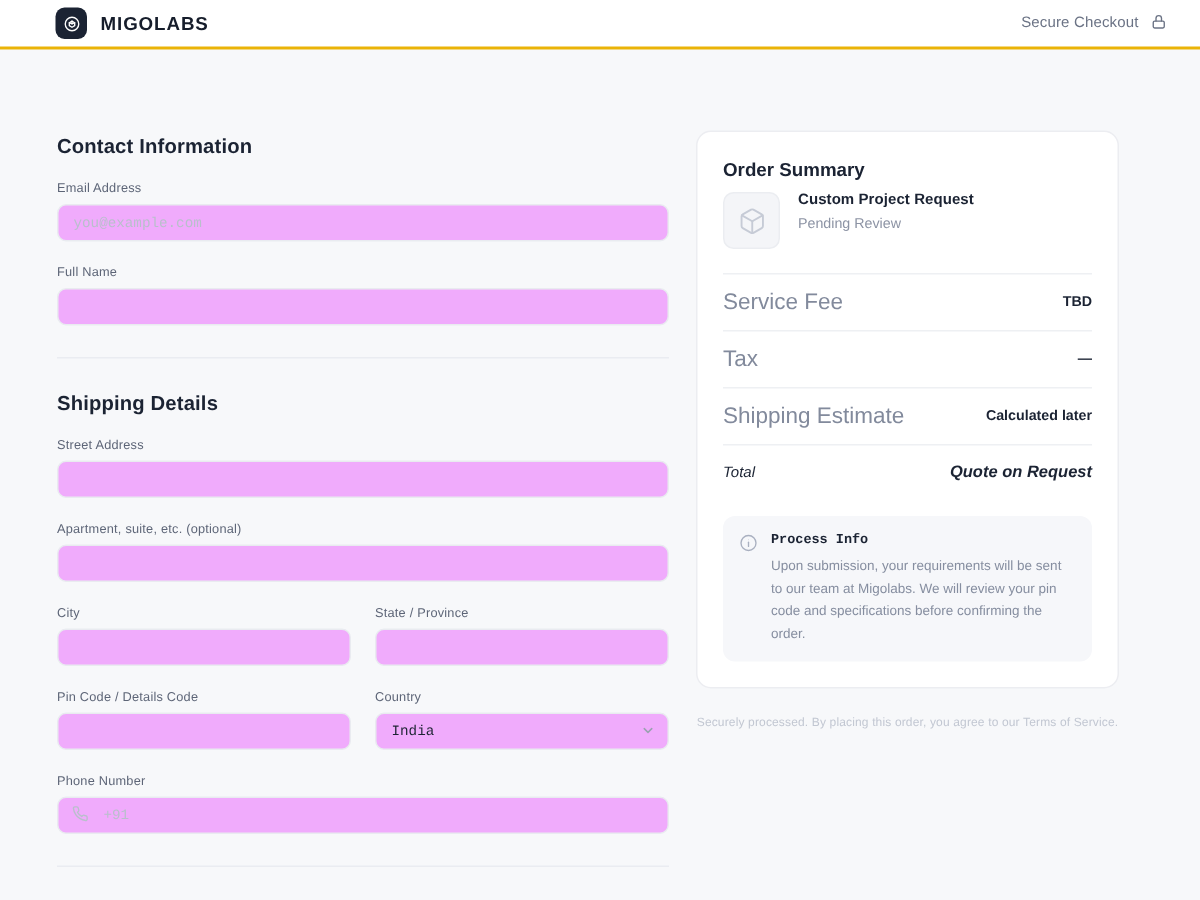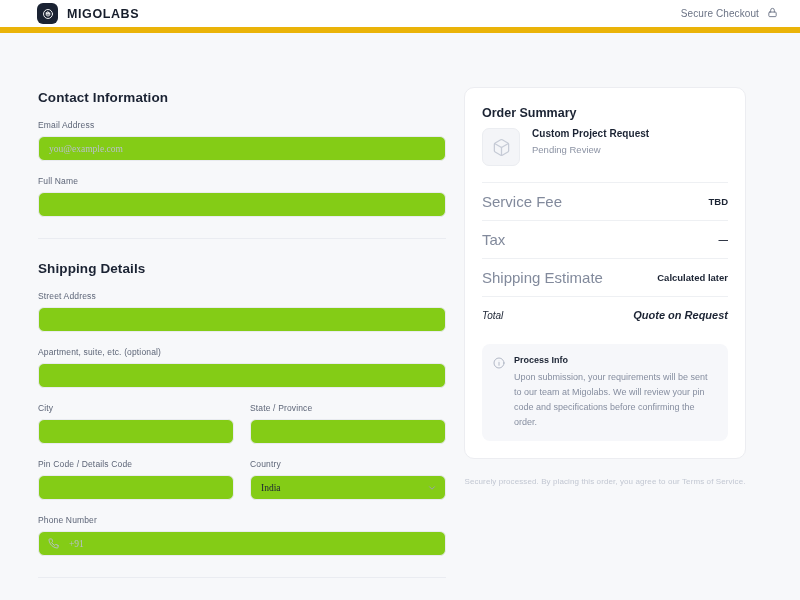--- a/index.html
+++ b/index.html
@@ -8,21 +8,21 @@
     background: #f7f8fa;
     font-family: "Liberation Sans", sans-serif;
     color: #1d2433;
     overflow: hidden;
   }
 
   
   .topbar {
     height: 33px;
     background: #ffffff;
-    border-bottom: 6px solid #eab308;
+    border-bottom: 2px solid #eab308;
     display: flex;
     align-items: center;
     justify-content: space-between;
     padding: 0 22px 0 37px;
   }
   .brand { display: flex; align-items: center; gap: 9px; }
   .brand-mark {
     width: 21px; height: 21px;
     background: #1b2333;
     border-radius: 6px;
@@ -54,24 +54,24 @@
     color: #1b2333; letter-spacing: 0.1px;
   }
   .field { margin-top: 15px; }
   .field-label {
     display: block;
     font-size: 8.5px; color: #5d6577;
     letter-spacing: 0.15px; margin-bottom: 6px;
   }
   .inp {
     width: 100%; height: 25px;
-    background: #84cc16;
+    background: #f0abfc;
     border: 1px solid #e9ebf0;
     border-radius: 6px;
-    font-family: Liberation Serif, serif;
+    font-family: Liberation Mono, monospace;
     font-size: 9.5px; color: #1d2433;
     padding: 0 10px;
     outline: none;
   }
   .inp::placeholder { color: #b9bfcc; }
   .row2 { display: flex; gap: 16px; }
   .row2 > .field { flex: 1 1 0; min-width: 0; }
   .divider {
     height: 1px; background: #eaecf1;
     margin: 21px 0 0 0;
@@ -135,21 +135,21 @@
   .sum-row.total .sum-k { color: #1b2333; font-size: 10px; font-weight: normal; }
   .sum-row.total .sum-v { font-size: 11px; }
 
   .note {
     background: #f6f7fa;
     border-radius: 8px;
     padding: 11px 12px 12px 11px;
     display: flex; gap: 9px; align-items: flex-start;
     margin-top: 10px;
   }
-  .note-title { font-size: 9px; font-weight: bold; color: #1b2333; }
+  .note-title { font-size: 9px; font-weight: bold; color: #1b2333; font-family: Liberation Mono, monospace; }
   .note-body {
     font-size: 9px; color: #868ea0;
     line-height: 1.65; margin-top: 5px;
   }
   .legal {
     font-size: 8px; color: #c2c7d2;
     text-align: center; margin-top: 18px; letter-spacing: 0.1px;
   }
 </style>
 </head>

